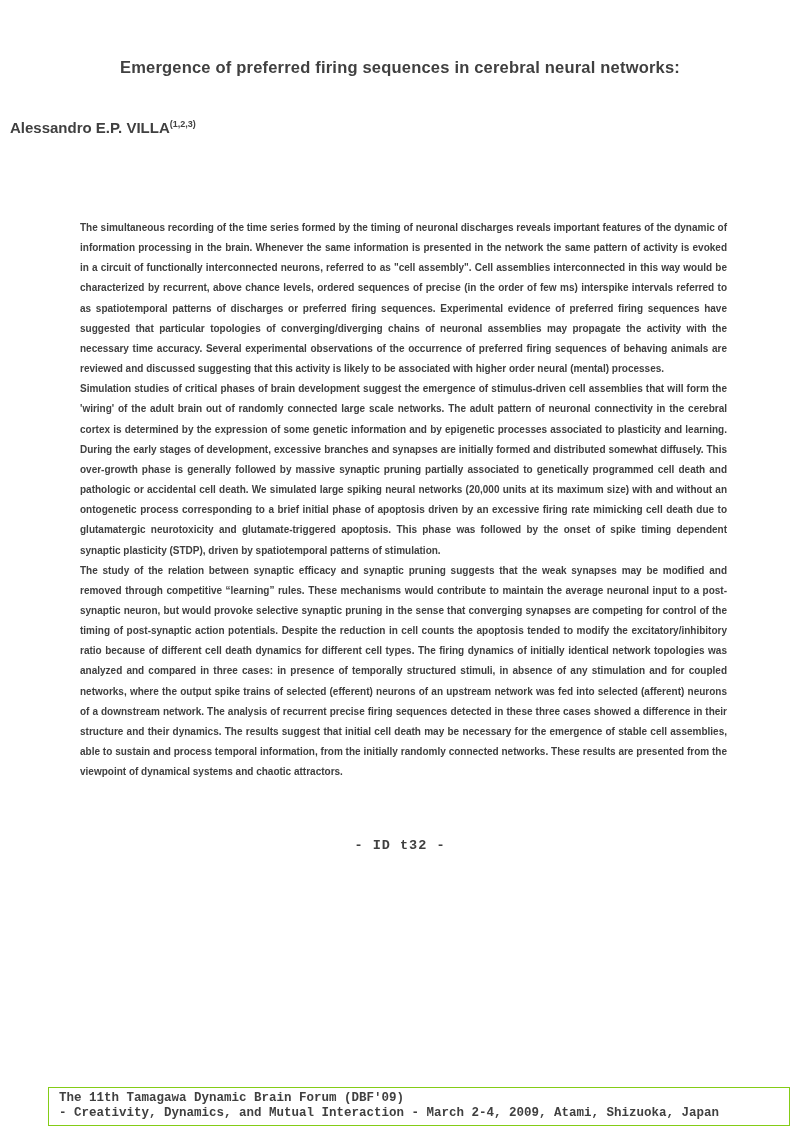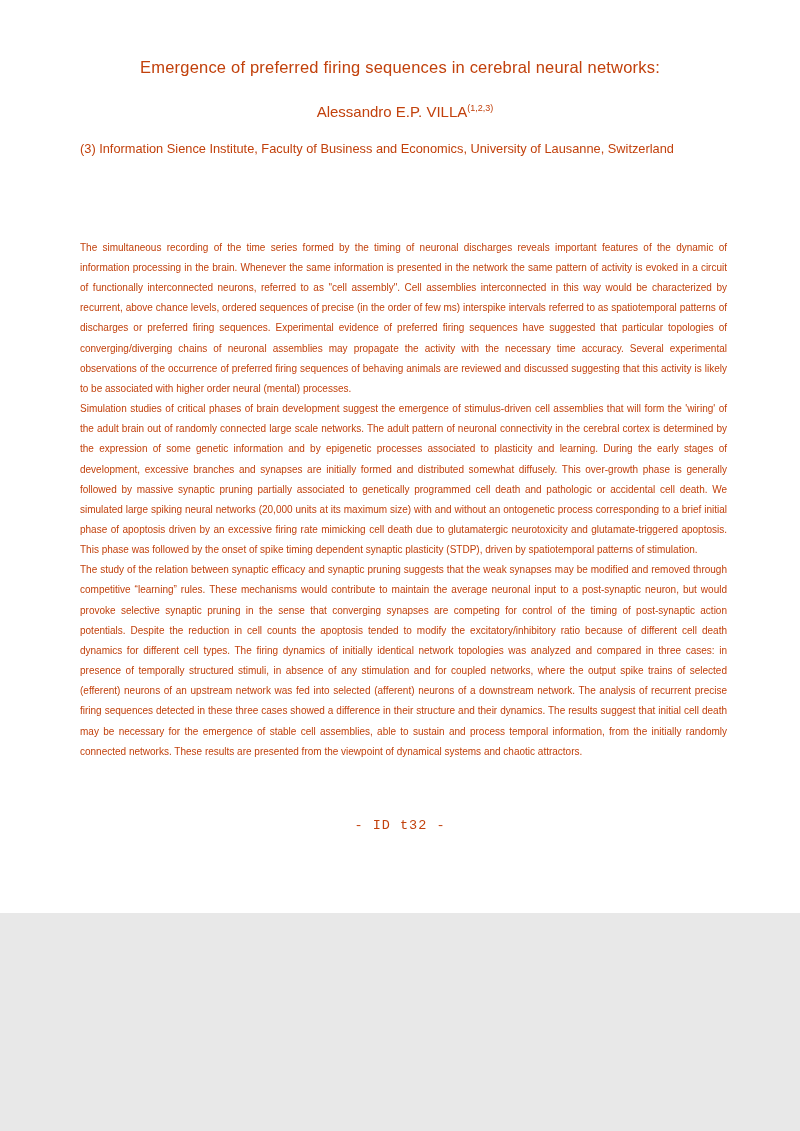--- a/index.html
+++ b/index.html
@@ -1,36 +1,37 @@
 <!DOCTYPE html>
 <html><head>
 <meta charset="utf-8">
 <style>
   html, body { margin: 0; padding: 0; background: #e8e8e8; }
   .page {
     position: relative;
     width: 800px;
-    height: 913px;
+    height: 1131px;
     margin: 0 auto;
     background: #ffffff;
-    color: #c2410c;
+    color: #404040;
     font-family: "Liberation Sans", "DejaVu Sans", sans-serif;
     box-sizing: border-box;
     overflow: hidden;
+    font-weight: bold;
   }
   .title-block {
     padding-top: 57px;
     text-align: center;
     font-size: 16.5px;
     line-height: 21px;
     letter-spacing: 0.2px;
   }
   .author-line {
-    margin-top: 24px;
-    text-align: center;
+    margin-top: 40px;
+    text-align: left;
     font-size: 15px;
     line-height: 20px;
     padding-left: 10px;
   }
   .author-line sup {
     font-size: 9px;
     vertical-align: super;
     line-height: 0;
   }
   .affiliations {
@@ -76,21 +77,20 @@
 
 <div class="page">
 
   <div class="title-block">
     <div>Emergence of preferred firing sequences in cerebral neural networks:</div>
   </div>
 
   <div class="author-line"><span>Alessandro E.P. VILLA</span><sup>(1,2,3)</sup></div>
 
   <div class="affiliations">
-    <div>(3) Information Sience Institute, Faculty of Business and Economics, University of Lausanne, Switzerland</div>
   </div>
 
   <div class="abstract">
     <p>The simultaneous recording of the time series formed by the timing of neuronal discharges reveals important features of the dynamic of information processing in the brain. Whenever the same information is presented in the network the same pattern of activity is evoked in a circuit of functionally interconnected neurons, referred to as "cell assembly". Cell assemblies interconnected in this way would be characterized by recurrent, above chance levels, ordered sequences of precise (in the order of few ms) interspike intervals referred to as spatiotemporal patterns of discharges or preferred firing sequences. Experimental evidence of preferred firing sequences have suggested that particular topologies of converging/diverging chains of neuronal assemblies may propagate the activity with the necessary time accuracy. Several experimental observations of the occurrence of preferred firing sequences of behaving animals are reviewed and discussed suggesting that this activity is likely to be associated with higher order neural (mental) processes.</p>
     <p>Simulation studies of critical phases of brain development suggest the emergence of stimulus-driven cell assemblies that will form the 'wiring' of the adult brain out of randomly connected large scale networks. The adult pattern of neuronal connectivity in the cerebral cortex is determined by the expression of some genetic information and by epigenetic processes associated to plasticity and learning. During the early stages of development, excessive branches and synapses are initially formed and distributed somewhat diffusely. This over-growth phase is generally followed by massive synaptic pruning partially associated to genetically programmed cell death and pathologic or accidental cell death. We simulated large spiking neural networks (20,000 units at its maximum size) with and without an ontogenetic process corresponding to a brief initial phase of apoptosis driven by an excessive firing rate mimicking cell death due to glutamatergic neurotoxicity and glutamate-triggered apoptosis. This phase was followed by the onset of spike timing dependent synaptic plasticity (STDP), driven by spatiotemporal patterns of stimulation.</p>
     <p>The study of the relation between synaptic efficacy and synaptic pruning suggests that the weak synapses may be modified and removed through competitive “learning” rules. These mechanisms would contribute to maintain the average neuronal input to a post-synaptic neuron, but would provoke selective synaptic pruning in the sense that converging synapses are competing for control of the timing of post-synaptic action potentials. Despite the reduction in cell counts the apoptosis tended to modify the excitatory/inhibitory ratio because of different cell death dynamics for different cell types. The firing dynamics of initially identical network topologies was analyzed and compared in three cases: in presence of temporally structured stimuli, in absence of any stimulation and for coupled networks, where the output spike trains of selected (efferent) neurons of an upstream network was fed into selected (afferent) neurons of a downstream network. The analysis of recurrent precise firing sequences detected in these three cases showed a difference in their structure and their dynamics. The results suggest that initial cell death may be necessary for the emergence of stable cell assemblies, able to sustain and process temporal information, from the initially randomly connected networks. These results are presented from the viewpoint of dynamical systems and chaotic attractors.</p>
   </div>
 
   <div class="paper-id">- ID t32 -</div>
 

